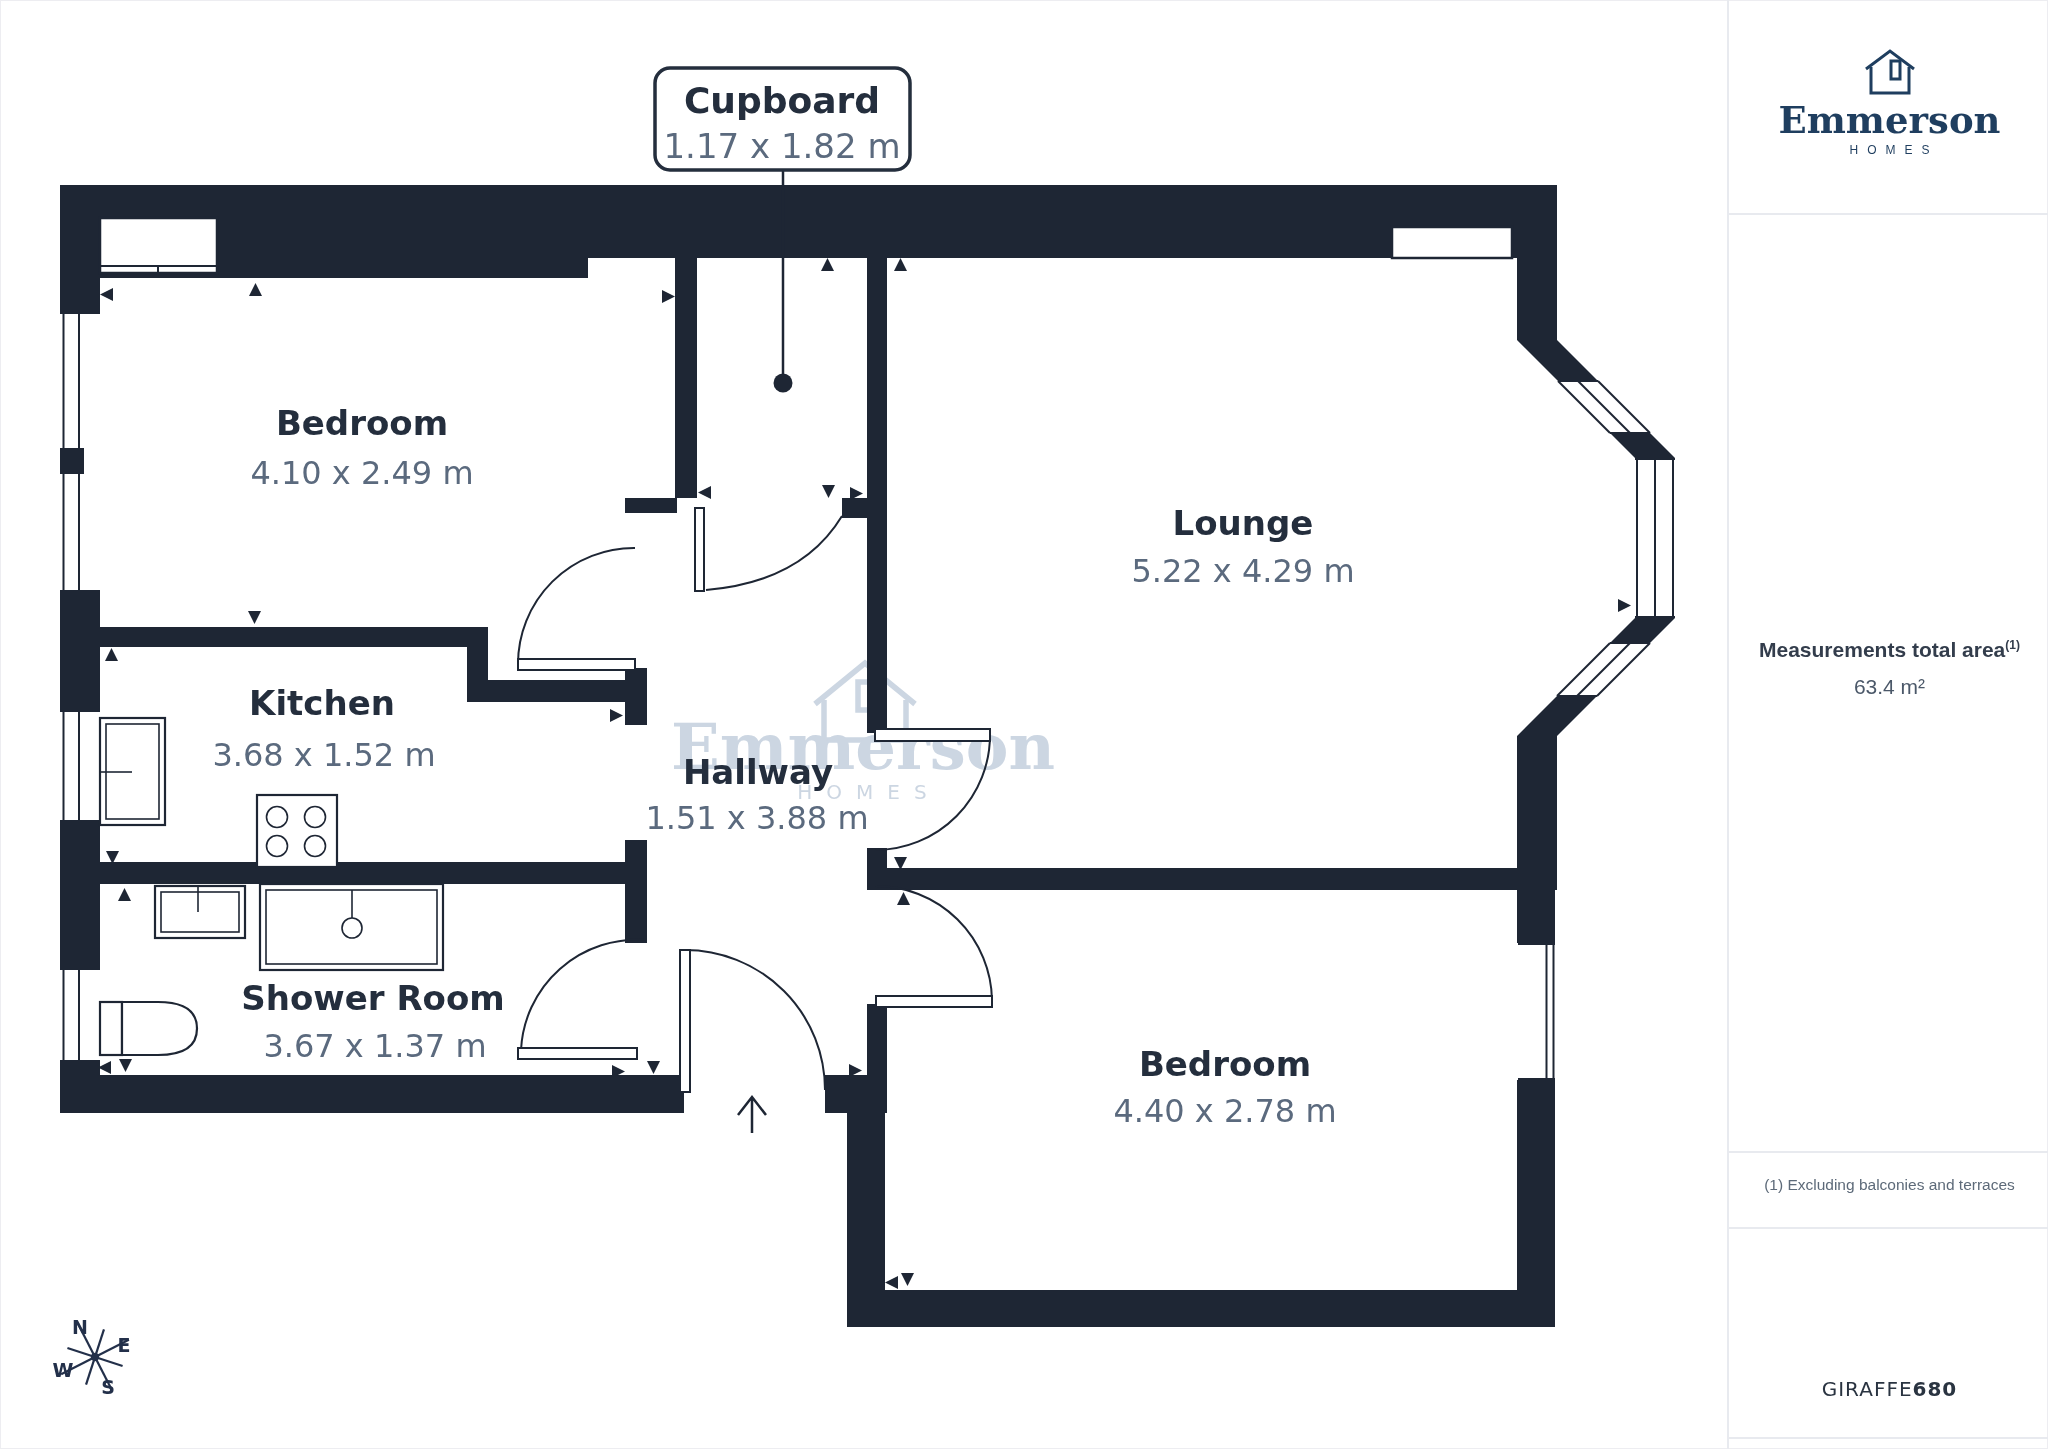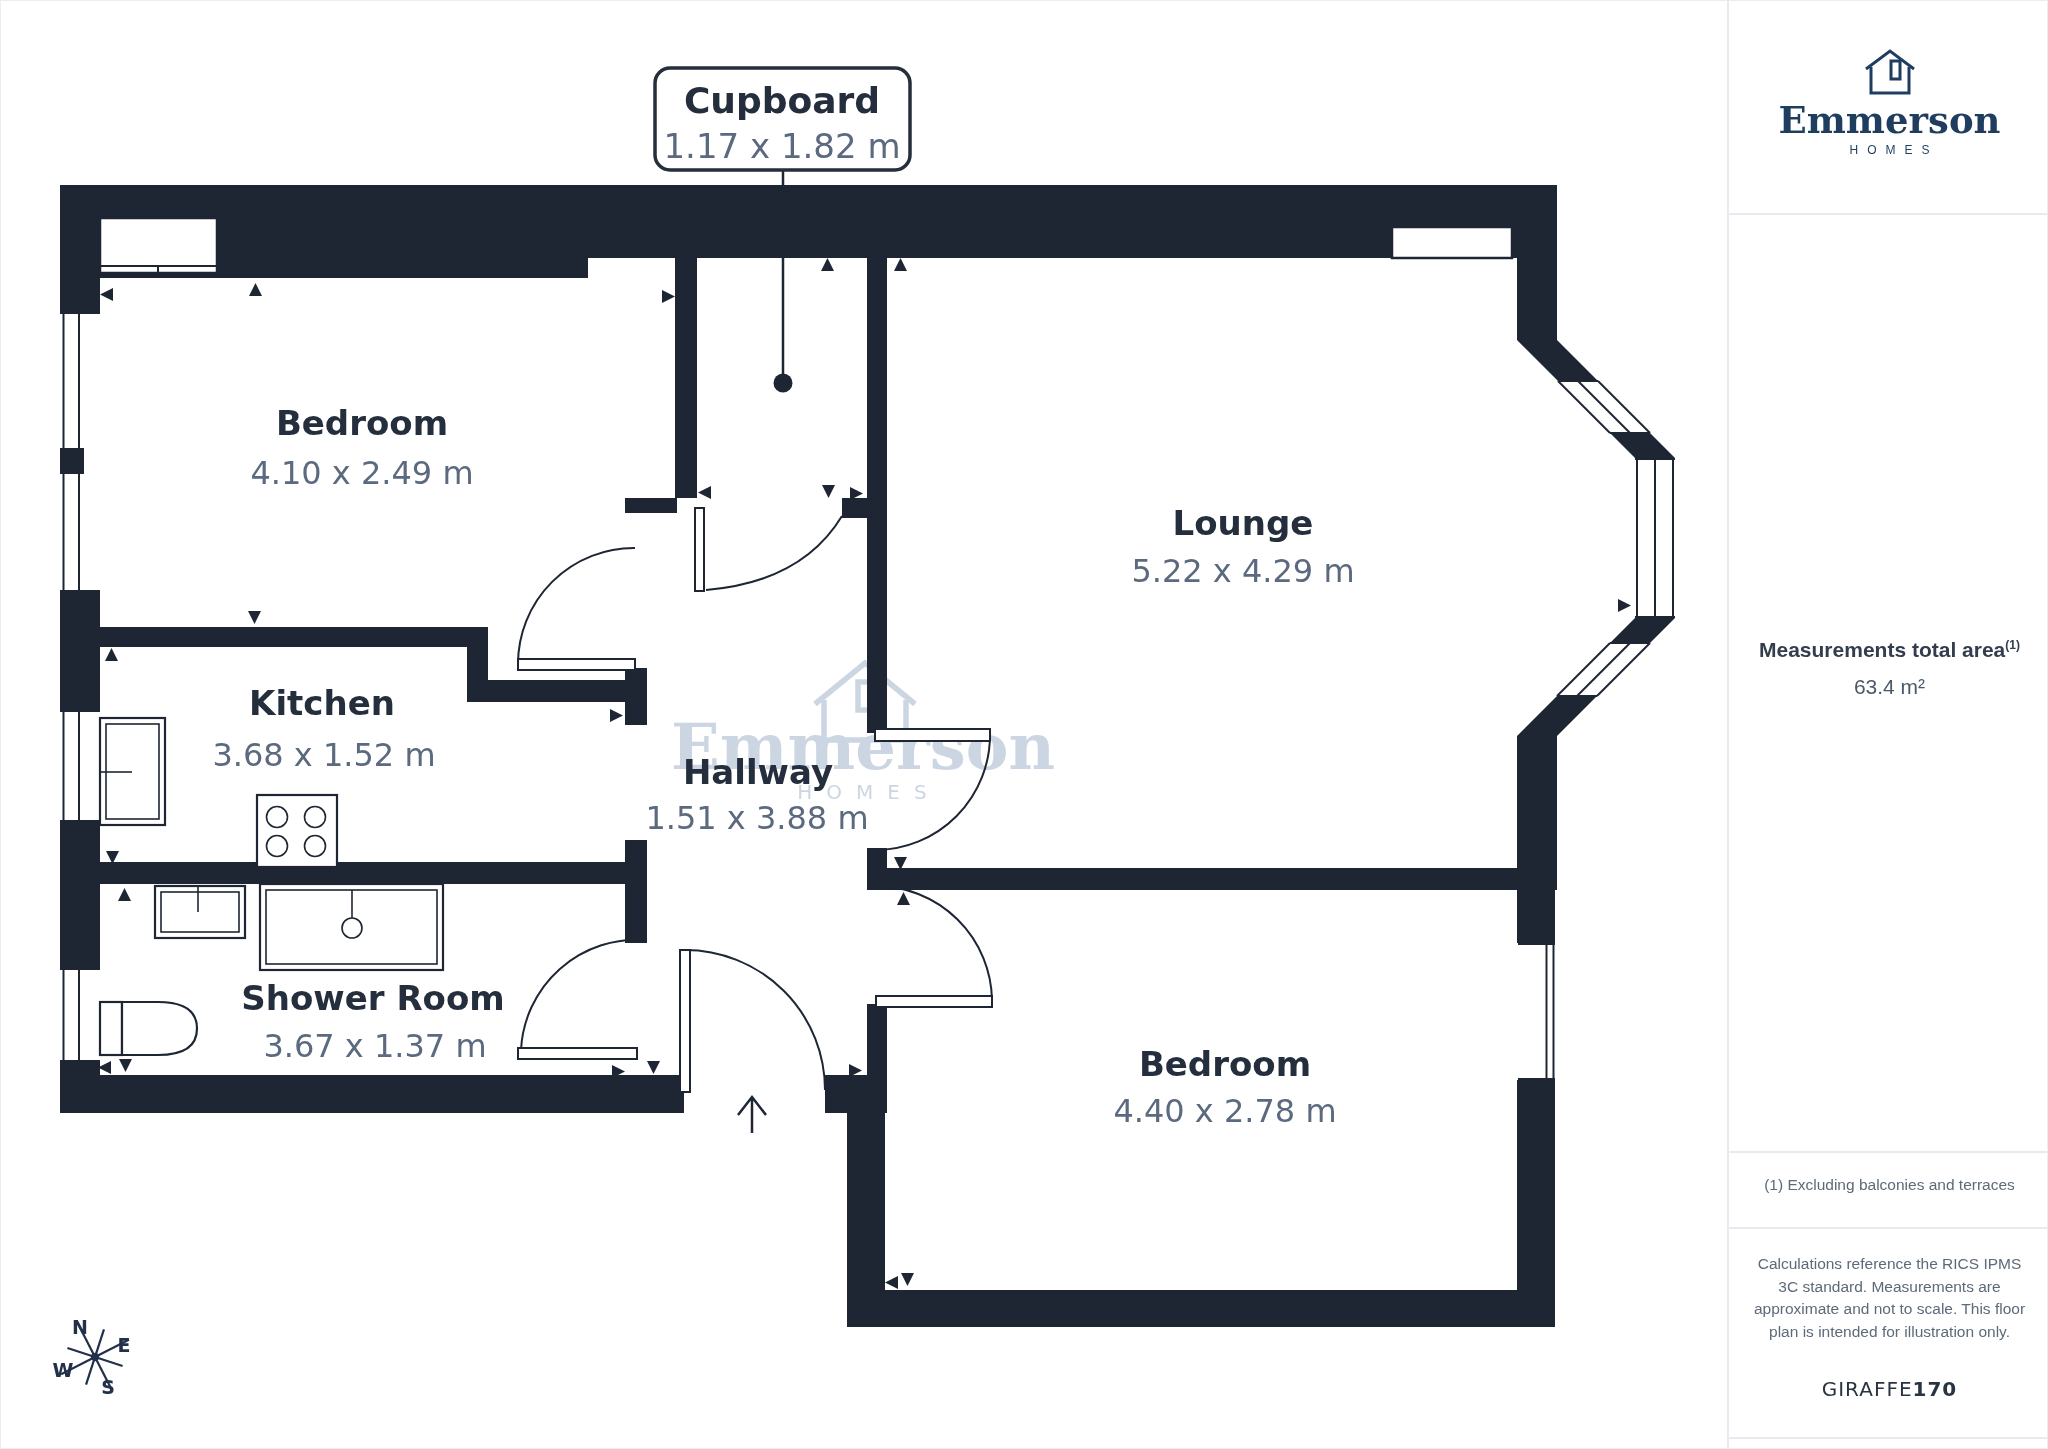--- a/index.html
+++ b/index.html
@@ -307,17 +307,16 @@
       <div class="sub">HOMES</div>
     </div>
 
     <div class="sb-area">
       <div class="t"><span>Measurements total area</span><sup>(1)</sup></div>
       <div class="v">63.4 m²</div>
     </div>
 
     <div class="sb-note">(1) Excluding balconies and terraces</div>
 
-    <div class="sb-para">Calculations reference the RICS IPMS 3C standard. Measurements are approximate and not to scale. This floor plan is intended for illustration only.</div>
-
-    <div class="sb-credit"><span>GIRAFFE</span><b>170</b></div>
+
+    <div class="sb-credit"><span>GIRAFFE</span><b>680</b></div>
   </div>
 </div>
 
 </body></html>

